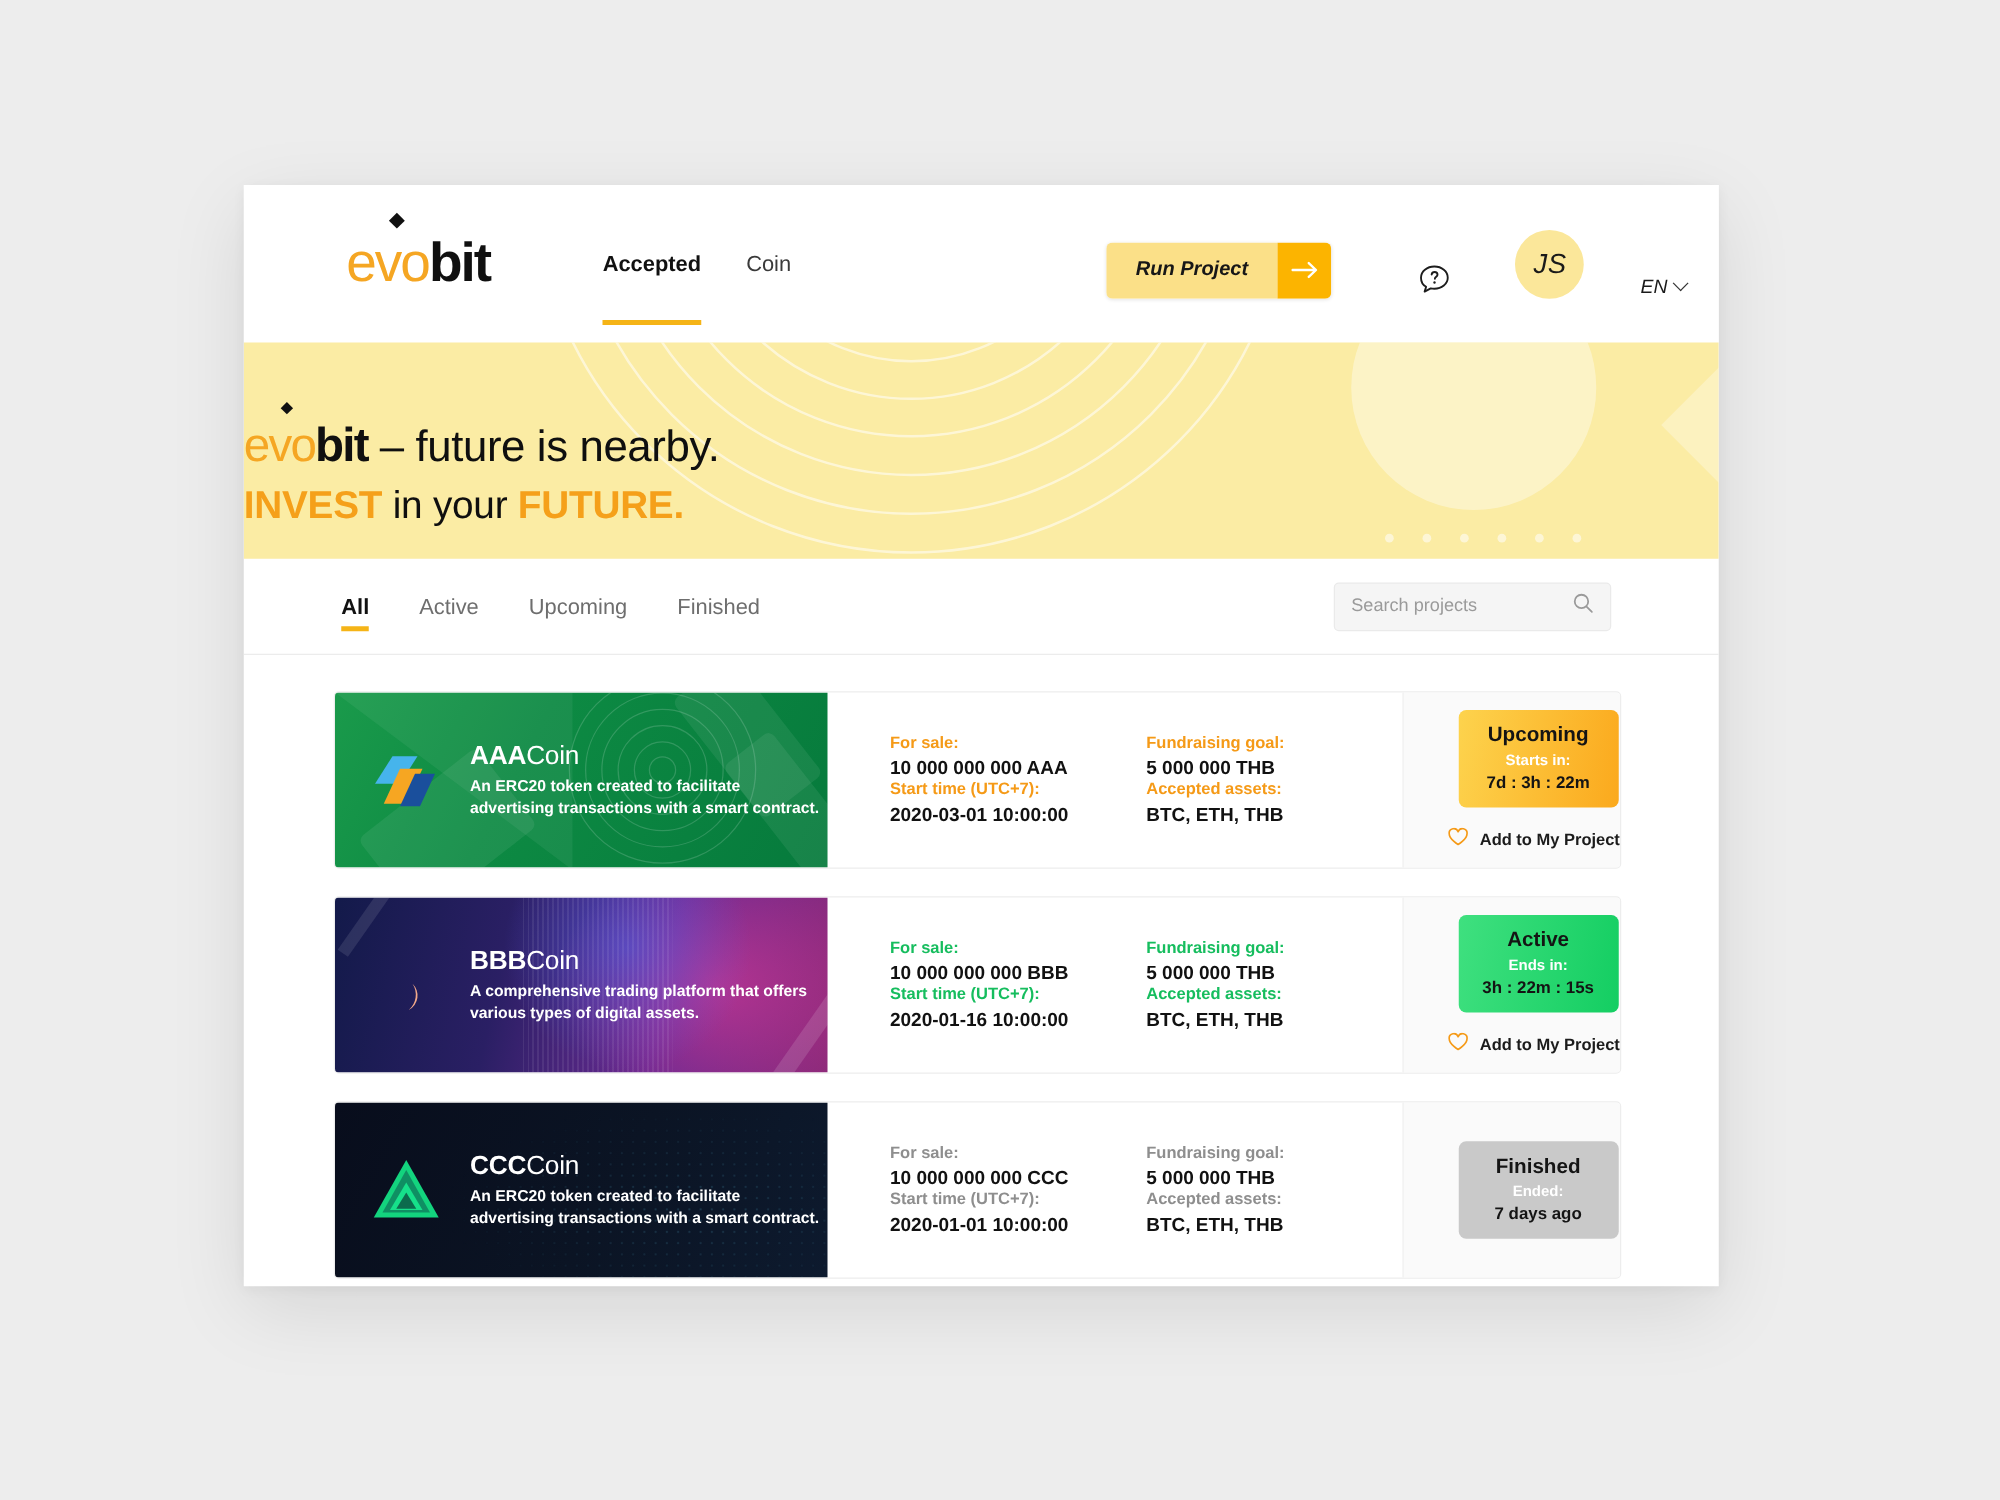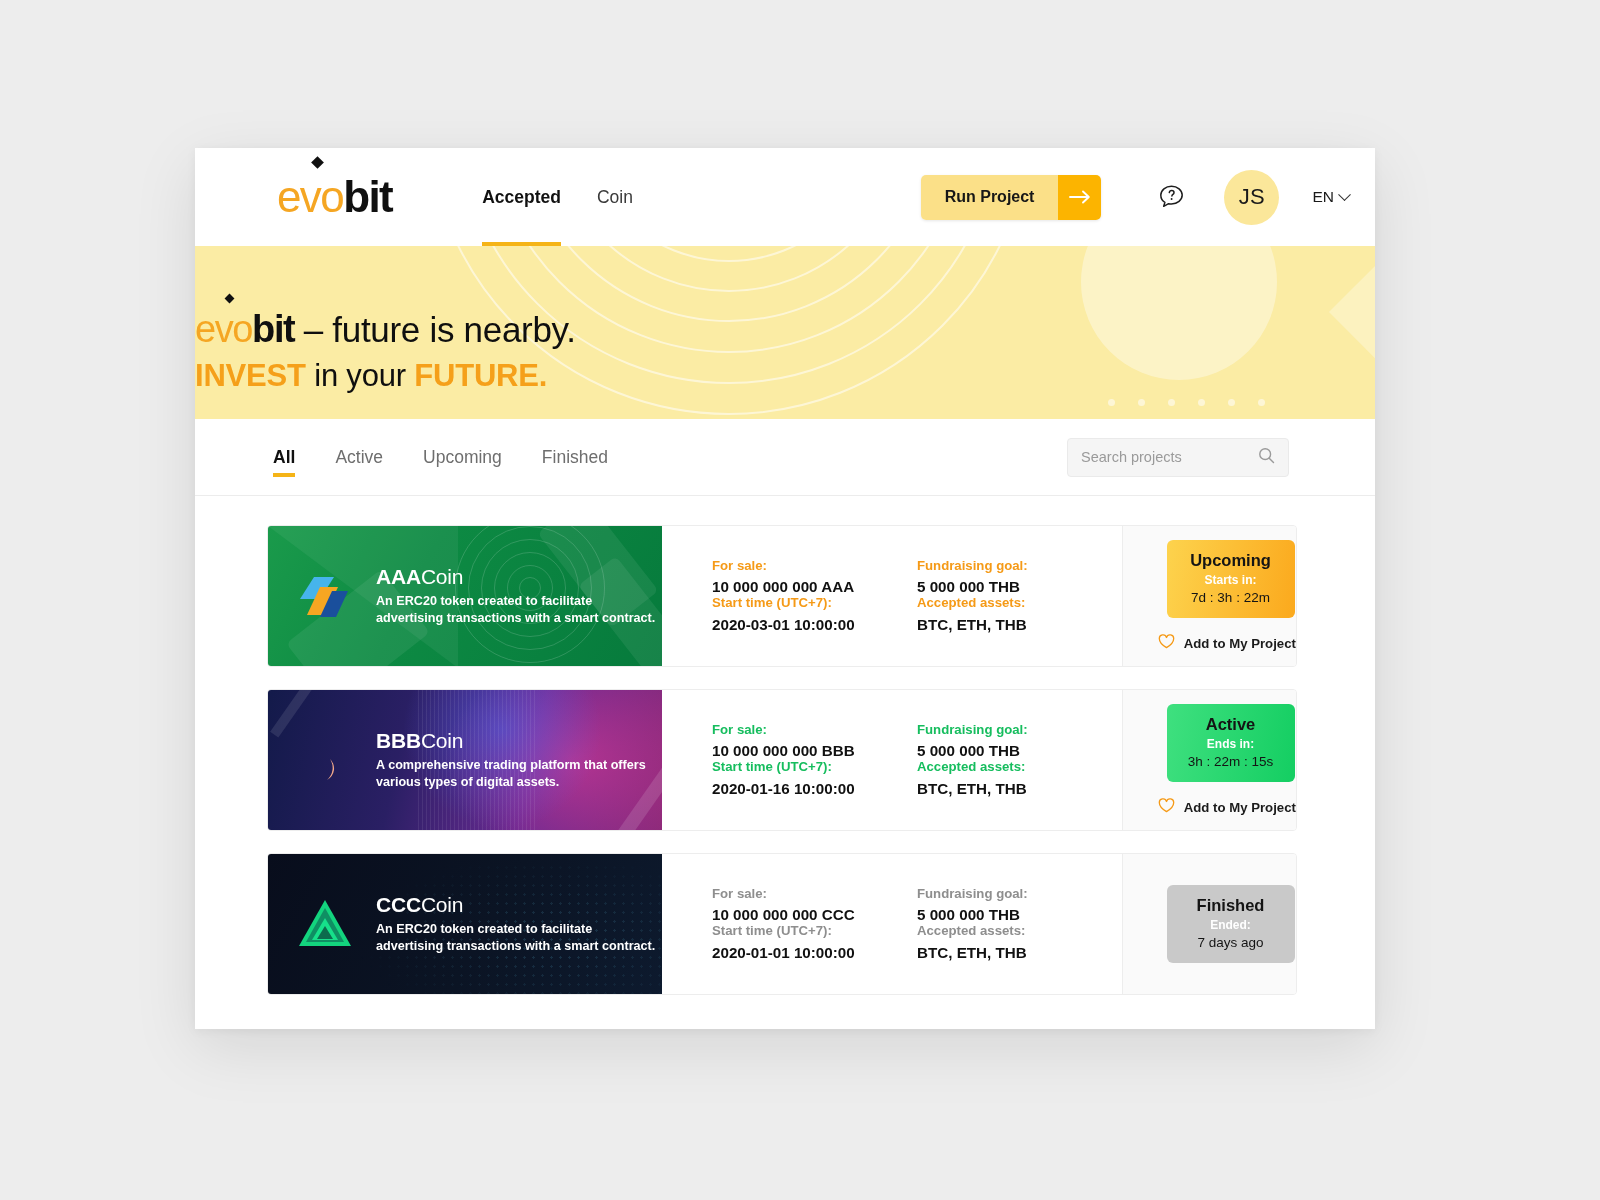--- a/index.html
+++ b/index.html
@@ -20,21 +20,21 @@
     top: 148px;
     width: 1180px;
     height: 881px;
     background: #ffffff;
     box-shadow: 0 18px 60px rgba(0,0,0,0.10), 0 2px 10px rgba(0,0,0,0.05);
     overflow: hidden;
   }
 
   
   .header {
-    height: 98px;
+    height: 126px;
     display: flex;
     align-items: center;
     padding: 0 26px 0 82px;
     position: relative;
     background: #fff;
   }
 
   .logo {
     font-size: 44px;
     letter-spacing: -1.6px;
@@ -77,22 +77,23 @@
     position: absolute;
     left: 18px; right: 18px;
     bottom: 0;
     height: 4px;
     background: #f5b417;
   }
 
   .header-right {
     margin-left: auto;
     display: flex;
-    align-items: center;
-    gap: 0;
+    align-items: flex-end;
+    gap: 12px;
+    font-style: italic;
   }
 
   .run-project {
     display: flex;
     align-items: center;
     height: 45px;
     border-radius: 5px;
     overflow: hidden;
     cursor: pointer;
     box-shadow: 0 1px 3px rgba(0,0,0,0.10);
@@ -378,21 +379,21 @@
   .badge {
     width: 128px;
     border-radius: 6px;
     padding: 11px 0 12px;
     text-align: center;
     color: #141414;
     line-height: 1.1;
   }
   .badge-title { font-size: 16.5px; font-weight: 700; }
   .badge-sub { font-size: 12px; font-weight: 700; color: #fff; margin-top: 5px; }
-  .badge-time { font-size: 13.5px; font-weight: 400; margin-top: 4px; }
+  .badge-time { font-size: 13.5px; font-weight: 700; margin-top: 4px; }
   .badge-upcoming { background: linear-gradient(100deg,#fdd34d 0%,#fba91d 100%); }
   .badge-active   { background: linear-gradient(100deg,#3fe07f 0%,#14ce62 100%); }
   .badge-finished { background: #c9c9c9; }
   .badge-finished .badge-sub { color: #ffffff; }
 
   .addfav {
     display: flex;
     align-items: center;
     gap: 9px;
     margin-top: 16px;

